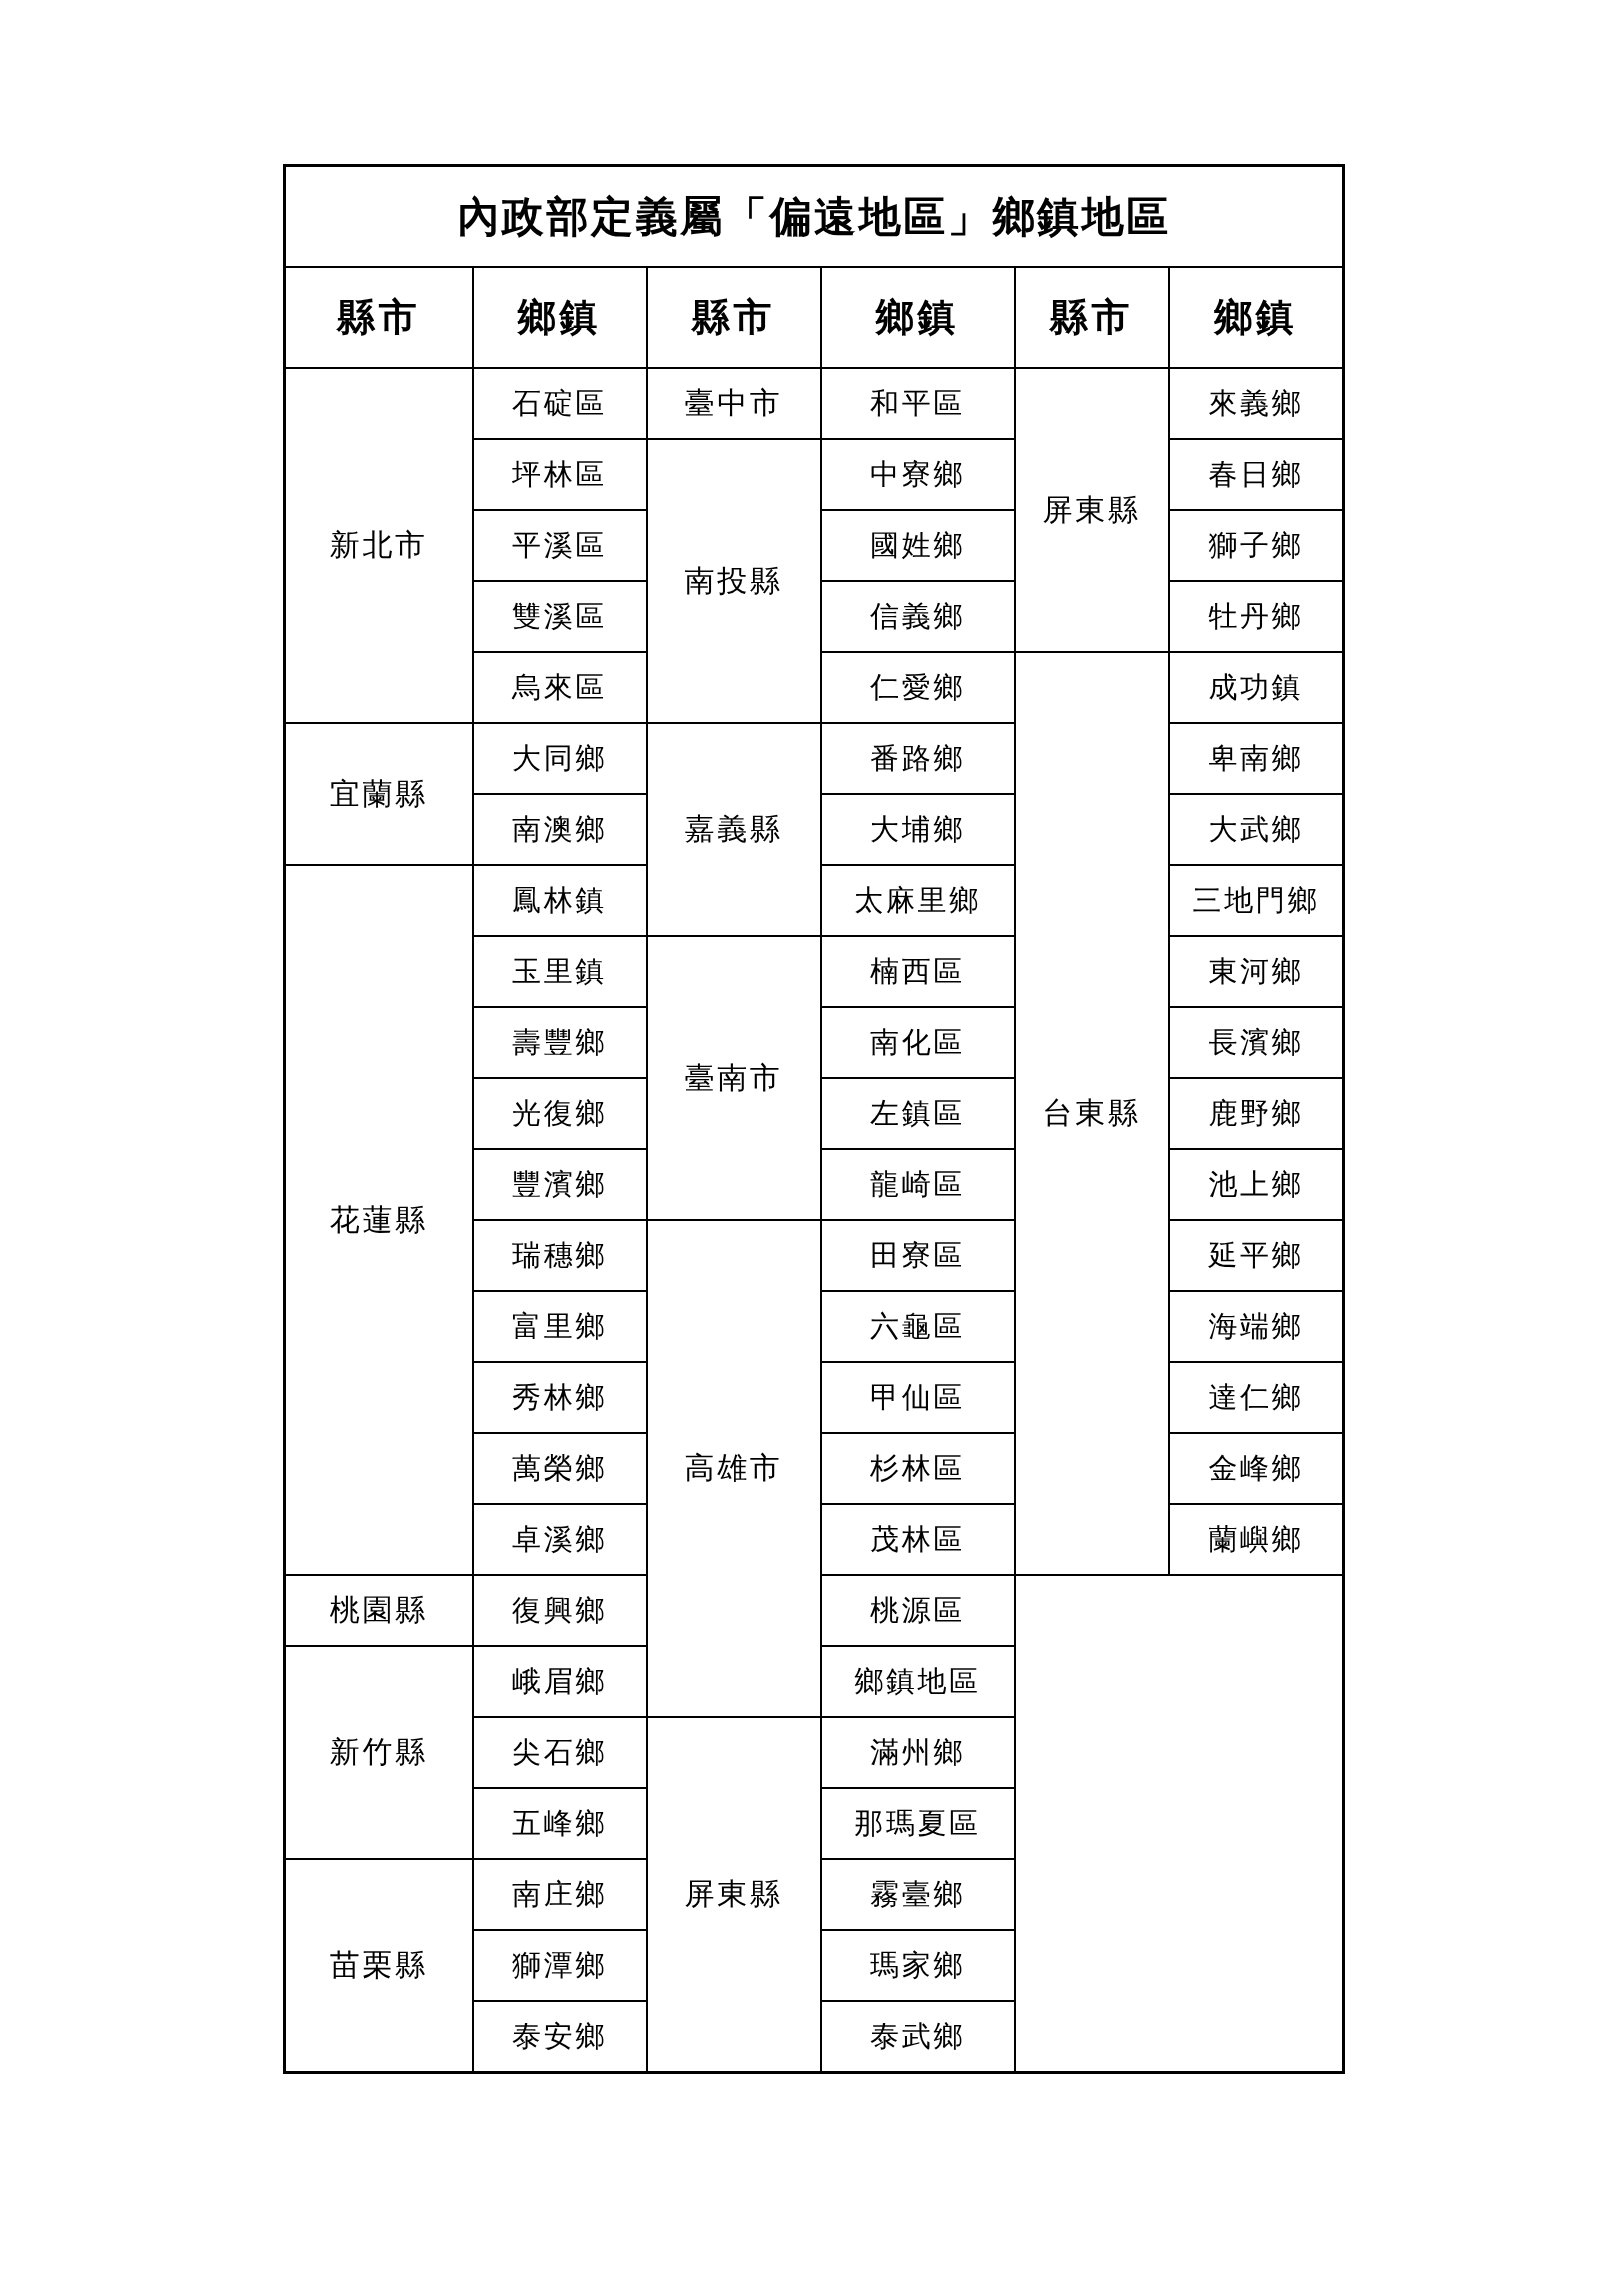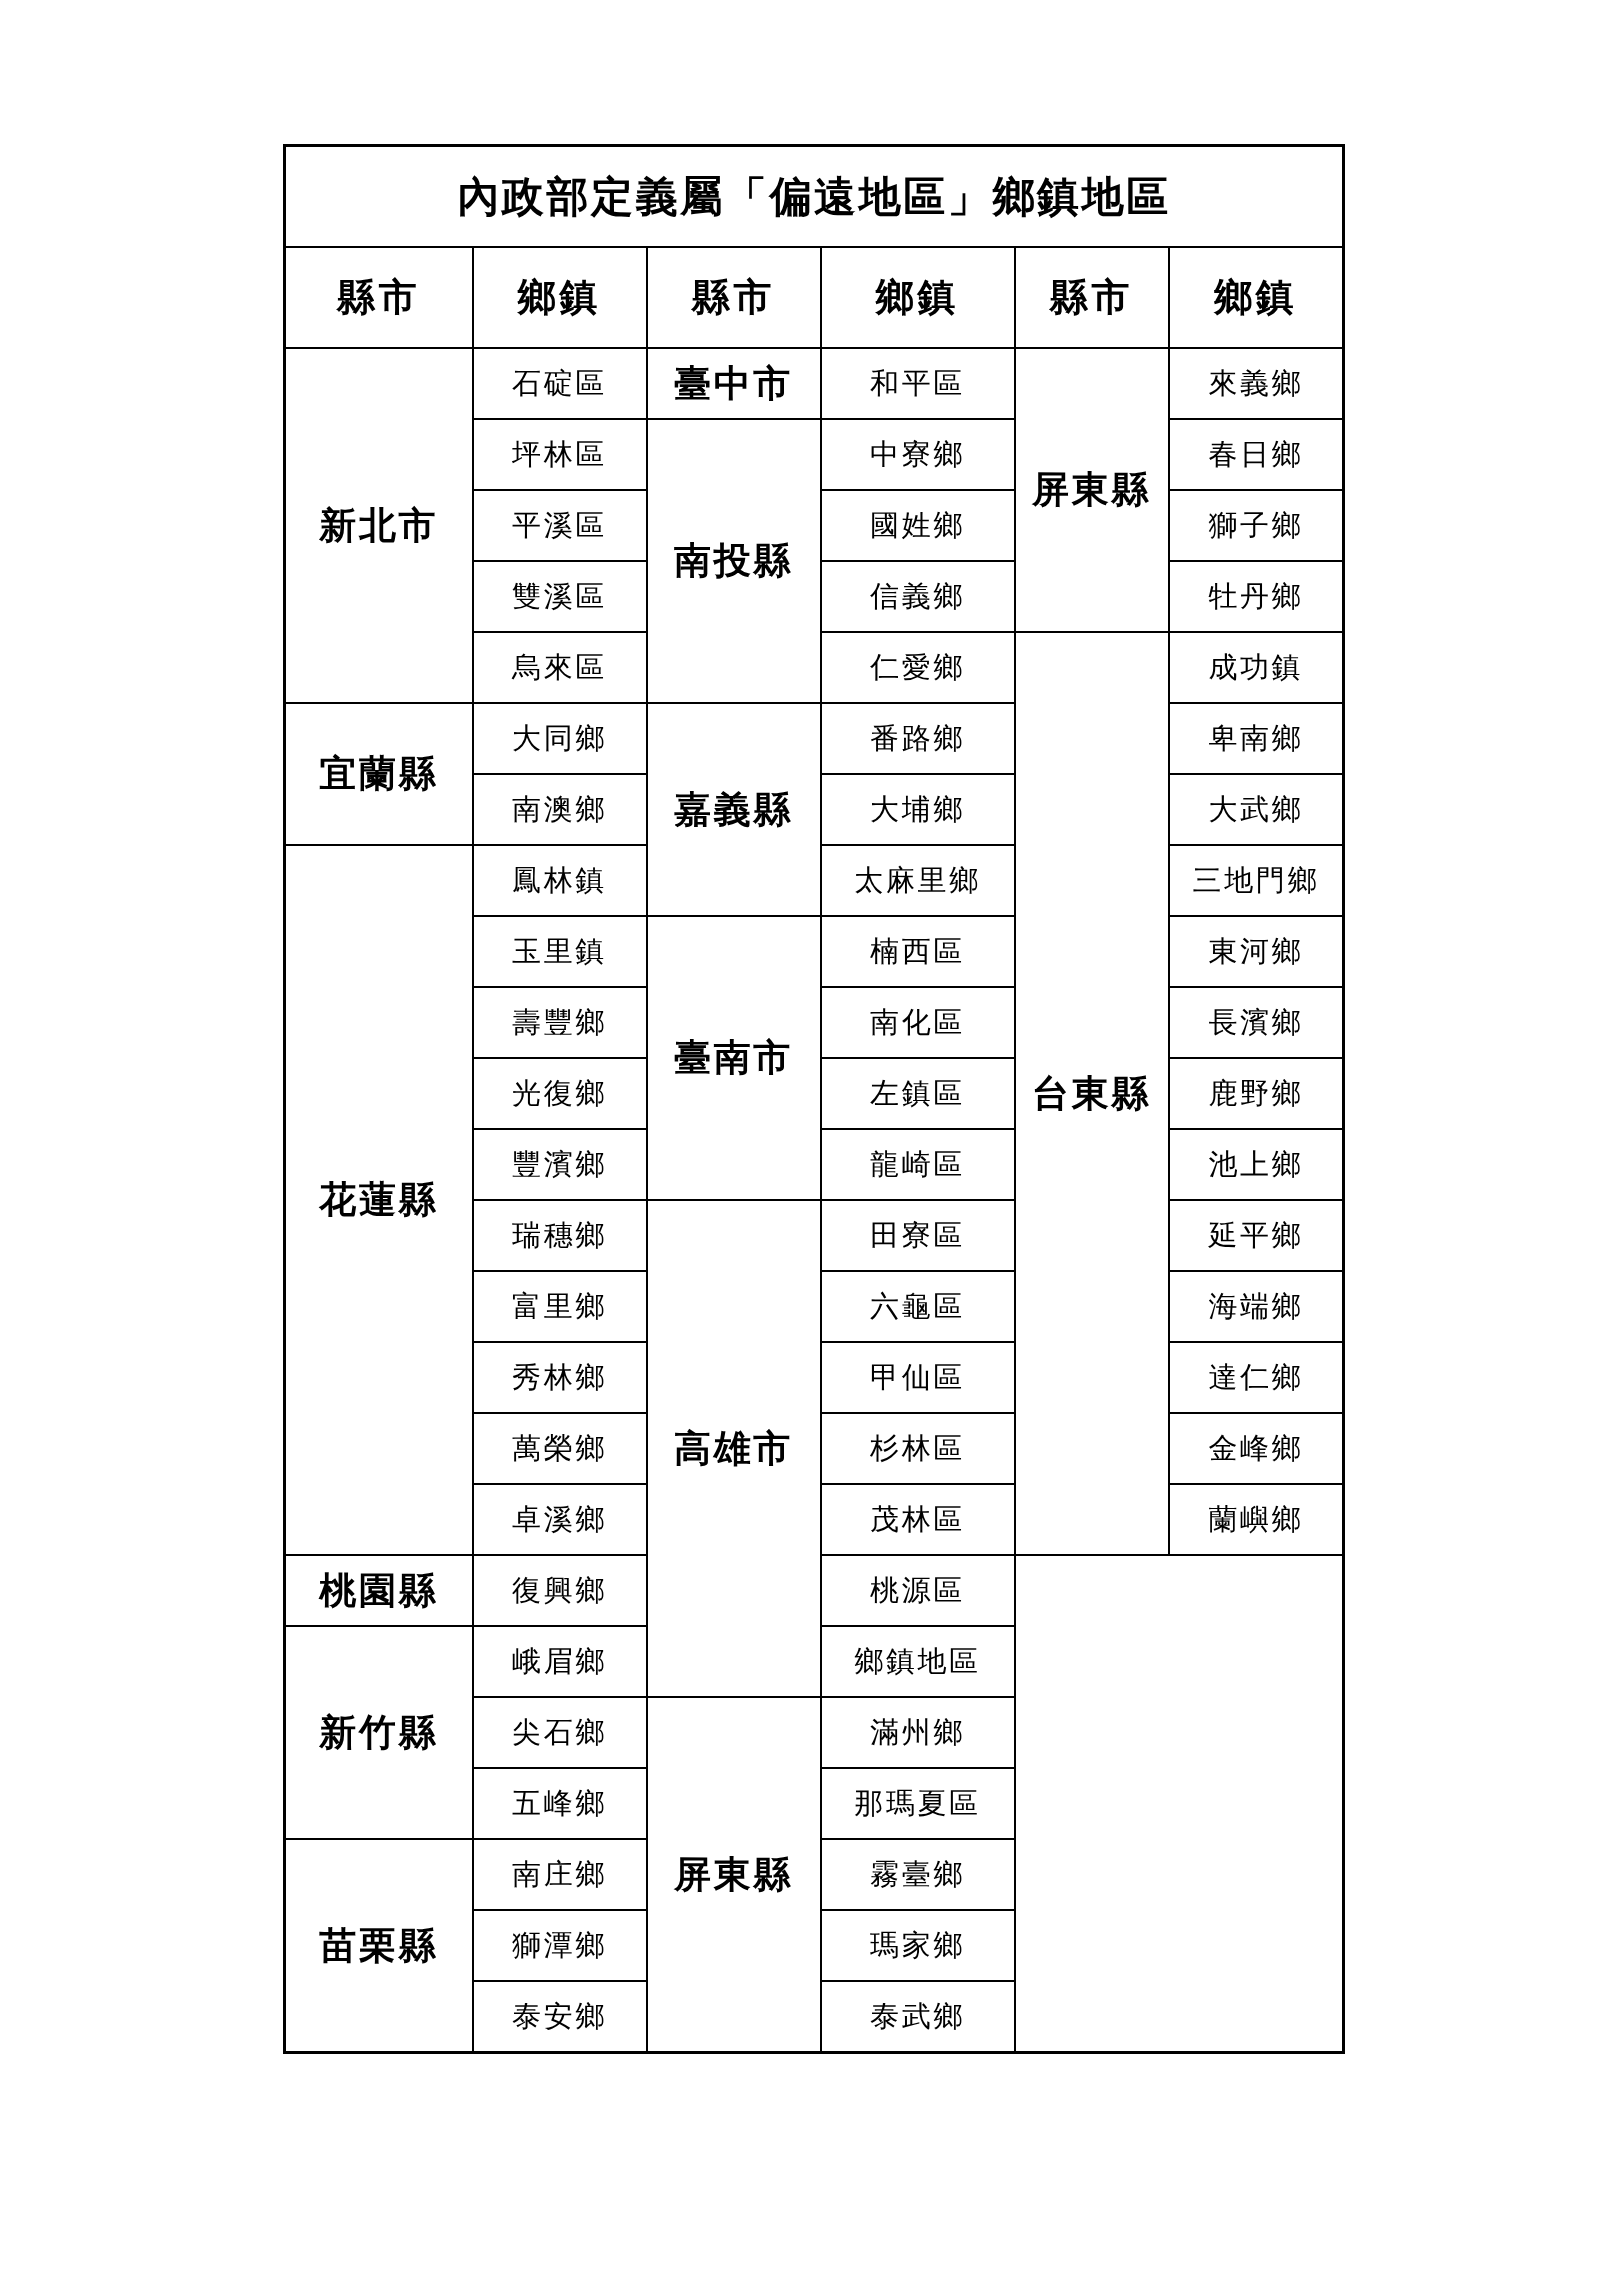--- a/index.html
+++ b/index.html
@@ -1,23 +1,23 @@
 <!DOCTYPE html>
 <html style="font-size:10.5px"><head>
 <meta charset="utf-8">
 <style>
   html, body { margin: 0; padding: 0; background: #ffffff; }
   body { width: 1623px; height: 2295px; position: relative; font-family: "DejaVu Serif", "Liberation Serif", serif; color: #000; }
-  .sheet { position: absolute; left: 283px; top: 144px; width: 1059px; }
+  .sheet { position: absolute; left: 283px; top: 164px; width: 1059px; }
   table.grid { border-collapse: collapse; width: 1059px; table-layout: fixed; border: 3.9px solid #000; }
   table.grid td { border: 2px solid #000; text-align: center; vertical-align: middle; padding: 0; }
   .title-cell { height: 99px; font-size: 42px; font-weight: bold; letter-spacing: 2.6px; font-family: "DejaVu Sans", "Liberation Sans", sans-serif; }
   .head-cell { height: 99px; font-size: 38px; font-weight: bold; letter-spacing: 3.9px; font-family: "DejaVu Sans", "Liberation Sans", sans-serif; border-radius: 8px; }
   .row td { height: 69px; }
-  .county { font-size: 37px; font-weight: bold; letter-spacing: 2.6px; font-family: "DejaVu Sans", "Liberation Sans", sans-serif; }
+  .county { font-size: 30px; font-weight: normal; letter-spacing: 2.6px; font-family: "DejaVu Sans", "Liberation Sans", sans-serif; }
   .town { font-size: 29px; letter-spacing: 2.6px; }
   .empty { }
 </style>
 </head>
 <body>
 
 <div class="sheet">
 <table class="grid">
   <colgroup>
     <col style="width:188px">

